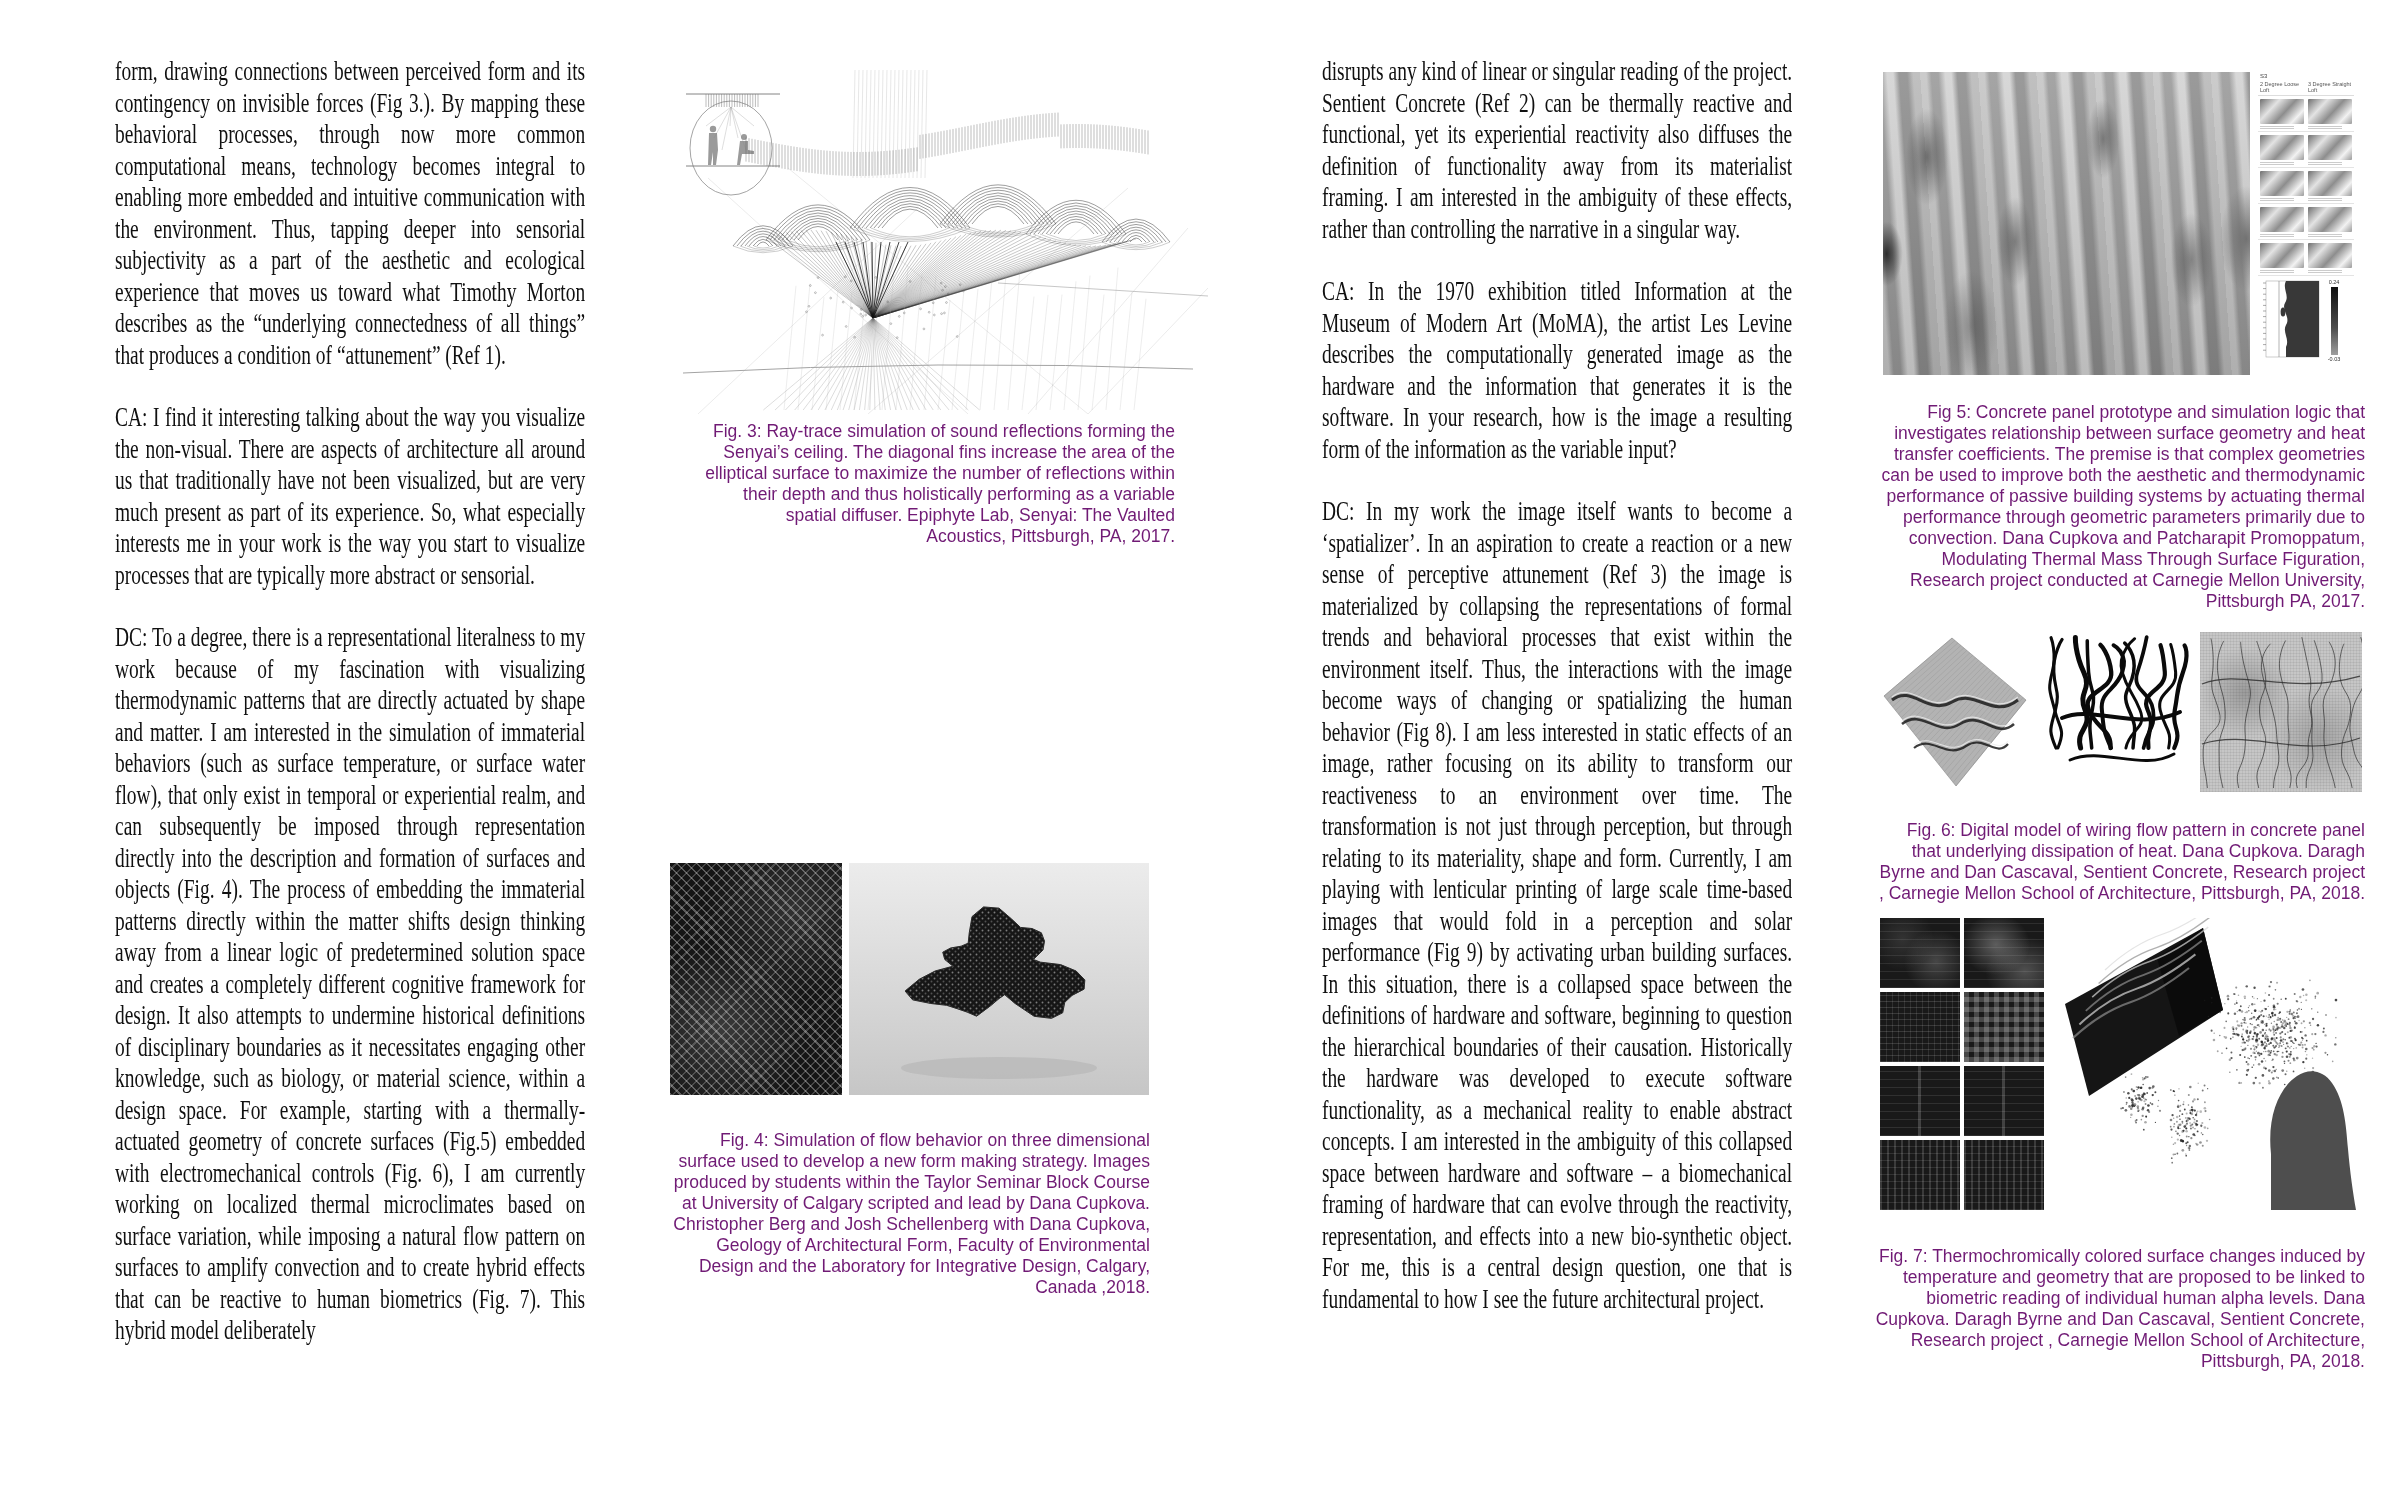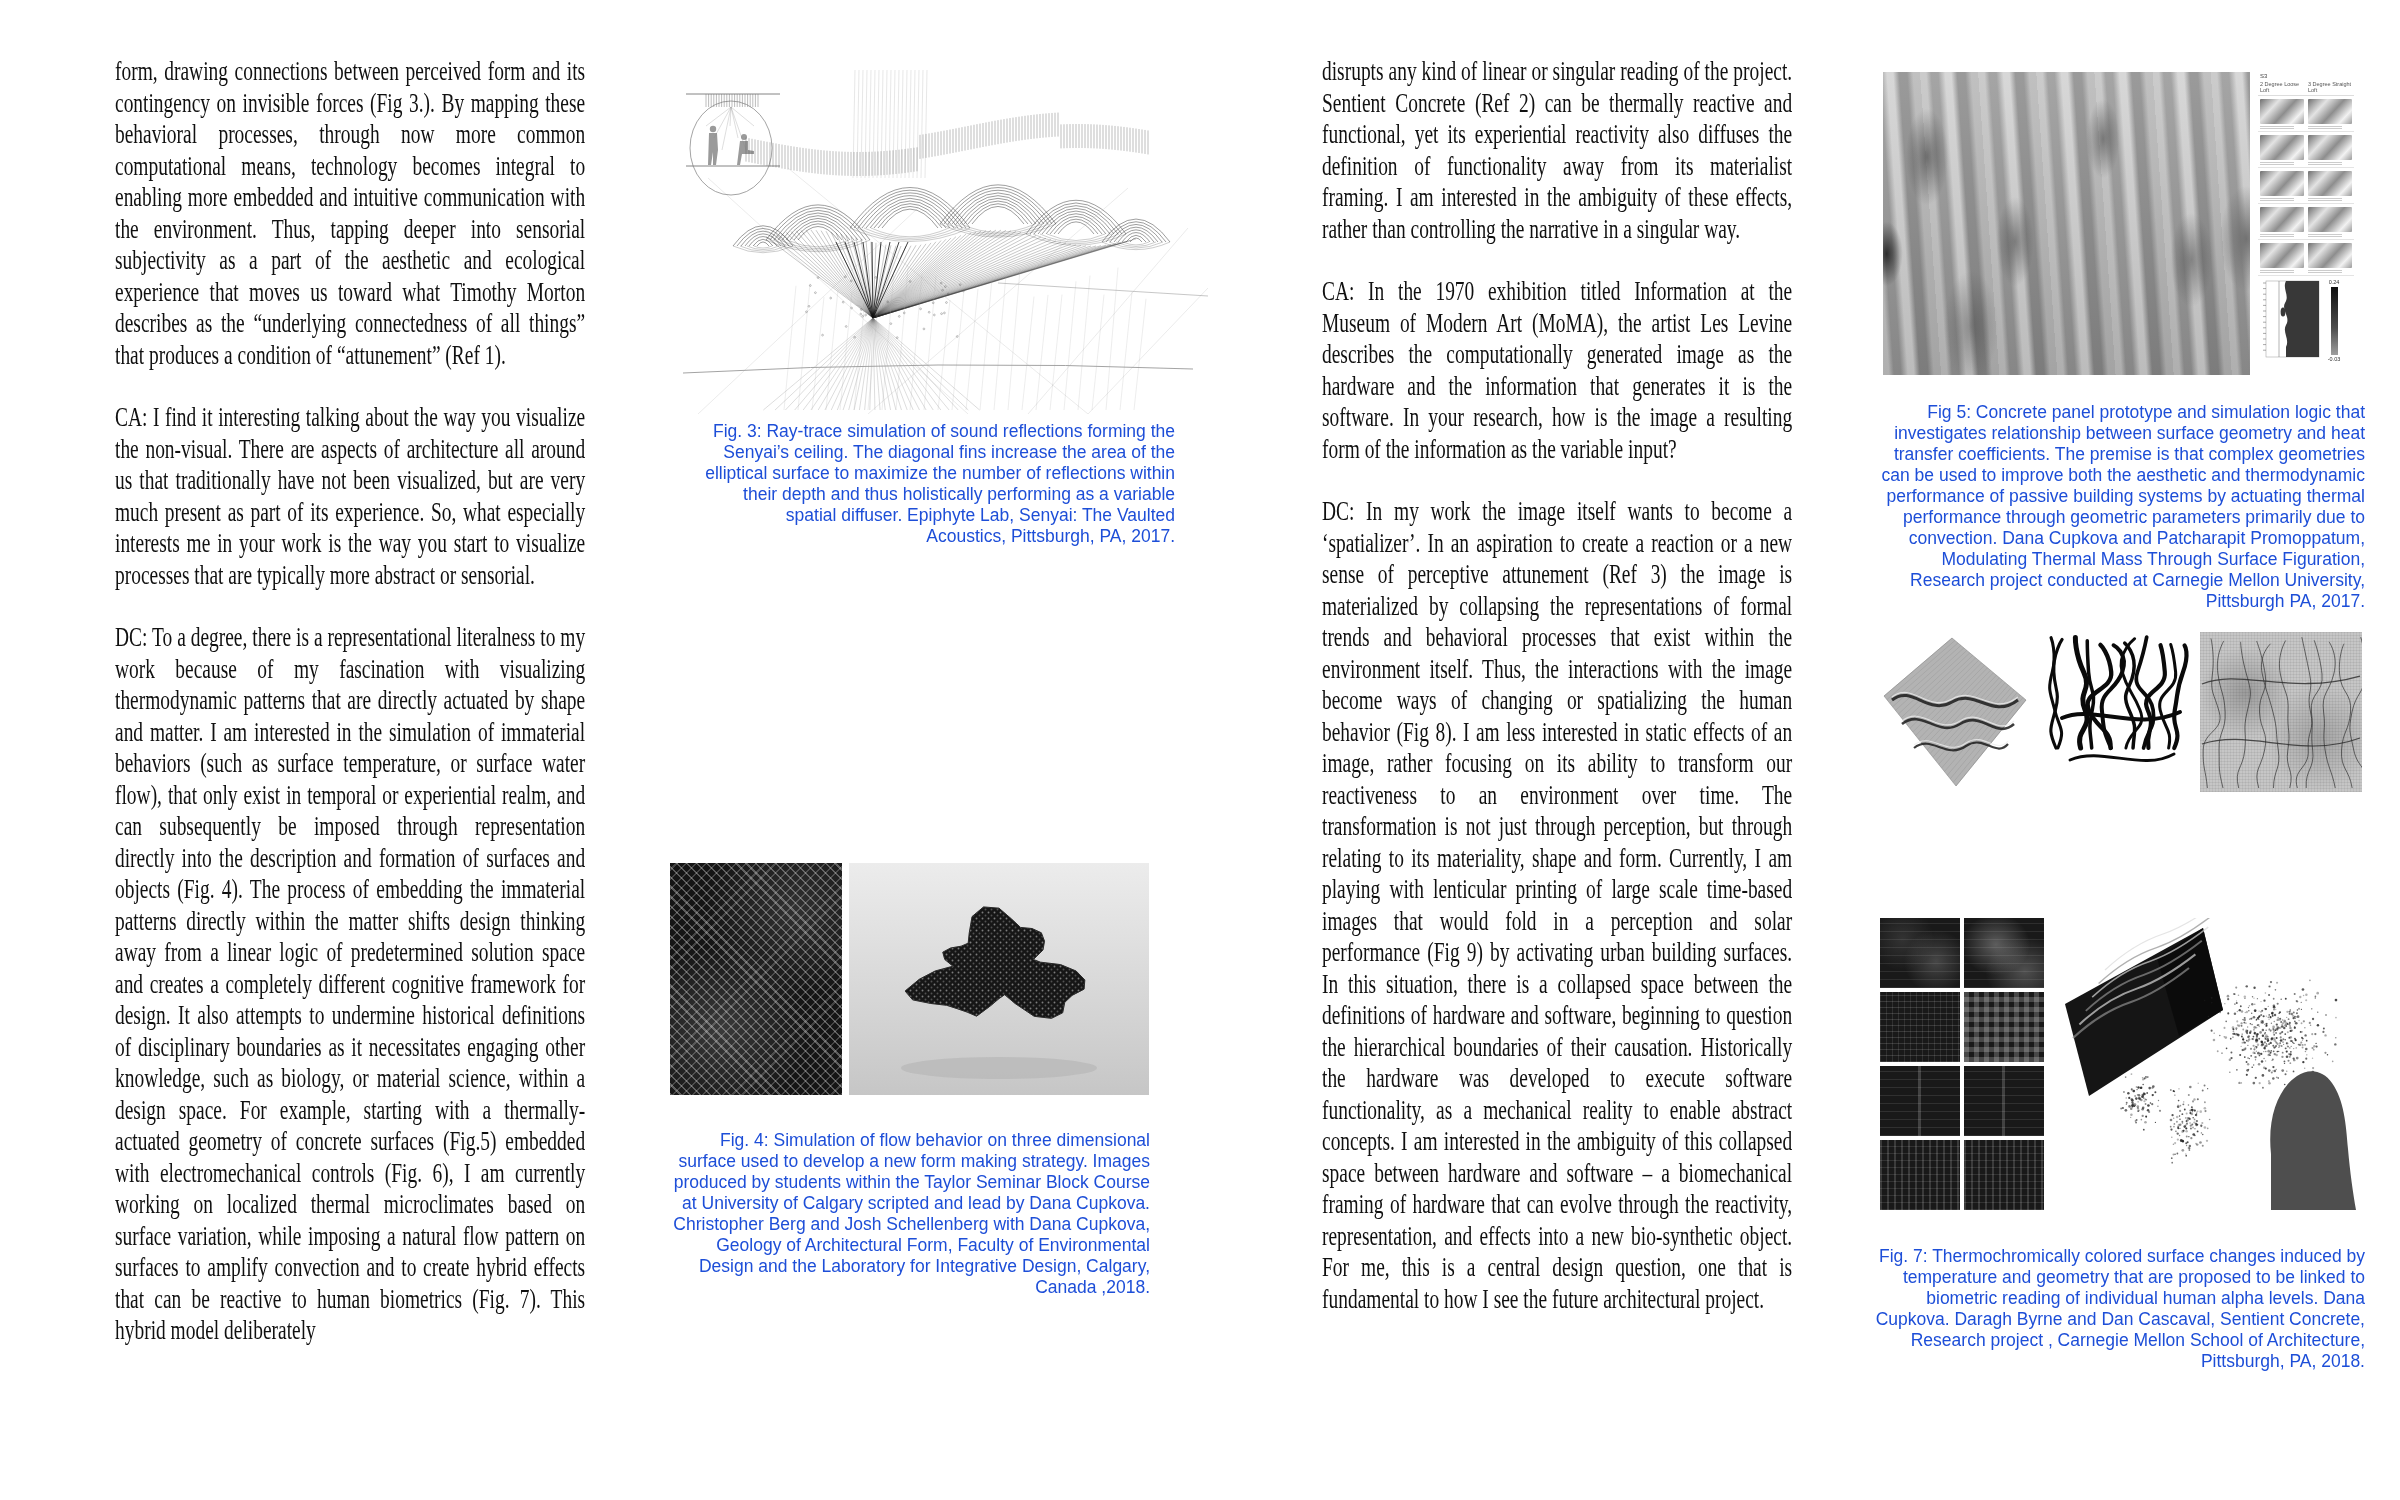--- a/index.html
+++ b/index.html
@@ -4,21 +4,21 @@
 <style>
   html,body{margin:0;padding:0;background:#ffffff;}
   #page{position:relative;width:2400px;height:1500px;background:#ffffff;overflow:hidden;
         font-family:"Liberation Serif", serif;color:#101010;margin-left:40px;}
   .bodycol{position:absolute;top:56px;width:653px;transform:scaleX(.72);transform-origin:0 0;
            font-size:27px;line-height:31.5px;text-align:justify;}
   .bodycol p{margin:0 0 31px 0;}
   #leftcol{left:75px;}
   #rightcol{left:1282px;}
   .cap{position:absolute;width:490px;font-family:"Liberation Sans", sans-serif;
-       font-size:17.5px;line-height:21px;color:#1d4ed8;text-align:right;}
+       font-size:17.5px;line-height:21px;color:#701a75;text-align:right;}
   .cap.center{text-align:right;}
   
   #fig3wrap{position:absolute;left:628px;top:28px;width:540px;height:386px;}
   
   #fig4wrap{position:absolute;left:630px;top:863px;display:flex;gap:7px;}
   .f4l{width:172px;height:232px;background-color:#151515;background-image:
       radial-gradient(circle at 30% 72%, rgba(255,255,255,.16), transparent 42%),
       radial-gradient(circle at 72% 20%, rgba(255,255,255,.12), transparent 40%),
       repeating-linear-gradient(45deg, rgba(255,255,255,.30) 0 1.5px, transparent 1.5px 7px),
       repeating-linear-gradient(-45deg, rgba(255,255,255,.20) 0 1.5px, transparent 1.5px 7px);}
@@ -727,20 +727,21 @@
           <path d="M 101.83293342768818 5.108829498807355 S 105.79847915042122 23, 109.64017064340422 42 S 106.14498550777556 61, 110.529099772465 80 S 106.97602898998933 99, 108.22737605274999 118 S 91.67726684020705 137, 97.35925126465003 156" fill="none" stroke="#2b2b2b" stroke-width="0.9" stroke-opacity="0.75"></path>
           <path d="M 114.20375882145193 8.313771249872527 S 119.90126645094774 23, 121.98963438812162 42 S 109.14783131105258 61, 111.42794500637238 80 S 110.36038433590922 99, 112.6585682521847 118 S 105.11888192925551 137, 106.21482931180617 156" fill="none" stroke="#2b2b2b" stroke-width="0.9" stroke-opacity="0.75"></path>
           <path d="M 129.03918266344778 9.84069443021002 S 138.6575155377656 23, 133.81383228991825 42 S 121.19053590679101 61, 123.60698414063407 80 S 122.07380128329332 99, 125.07838607117459 118 S 131.45632577801882 137, 135.24731422227217 156" fill="none" stroke="#2b2b2b" stroke-width="0.9" stroke-opacity="0.75"></path>
           <path d="M 144.00418436574014 11.737798694399093 S 138.2518159198816 23, 139.5814963605169 42 S 152.14083493880037 61, 150.57541192349765 80 S 142.67337811676478 99, 141.5634986197406 118 S 149.0728341439147 137, 152.1426802958095 156" fill="none" stroke="#2b2b2b" stroke-width="0.9" stroke-opacity="0.75"></path>
           <path d="M 160.6912832272664 5.036703110223963 S 166.40992791550696 23, 165.50263888412277 42 S 155.79200561940297 61, 151.99786400934582 80 S 149.88929188572303 99, 153.72247719984617 118 S 170.98222078195877 137, 166.453716405413 156" fill="none" stroke="#2b2b2b" stroke-width="0.9" stroke-opacity="0.75"></path>
           <path d="M 2 52 C 40 36, 90 64, 160 44" fill="none" stroke="#2b2b2b" stroke-width="1.3" stroke-opacity="0.8"></path>
           <path d="M 2 112 C 50 96, 100 128, 160 106" fill="none" stroke="#2b2b2b" stroke-width="1.2" stroke-opacity="0.8"></path>
         </svg>
     </div>
   </div>
+  <div class="cap" style="left:1835px;top:820px;">Fig. 6: Digital model of wiring flow pattern in concrete panel that underlying dissipation of heat.  Dana Cupkova. Daragh Byrne and Dan Cascaval, Sentient Concrete, Research project , Carnegie Mellon School of Architecture, Pittsburgh, PA, 2018.</div>
 
   <div id="fig7wrap">
     <div class="f7grid">
       <div class="f7cell f7c1"></div>
       <div class="f7cell f7c2"></div>
       <div class="f7cell f7c3"></div>
       <div class="f7cell f7c4"></div>
       <div class="f7cell f7c5"></div>
       <div class="f7cell f7c6"></div>
       <div class="f7cell f7c7"></div>

